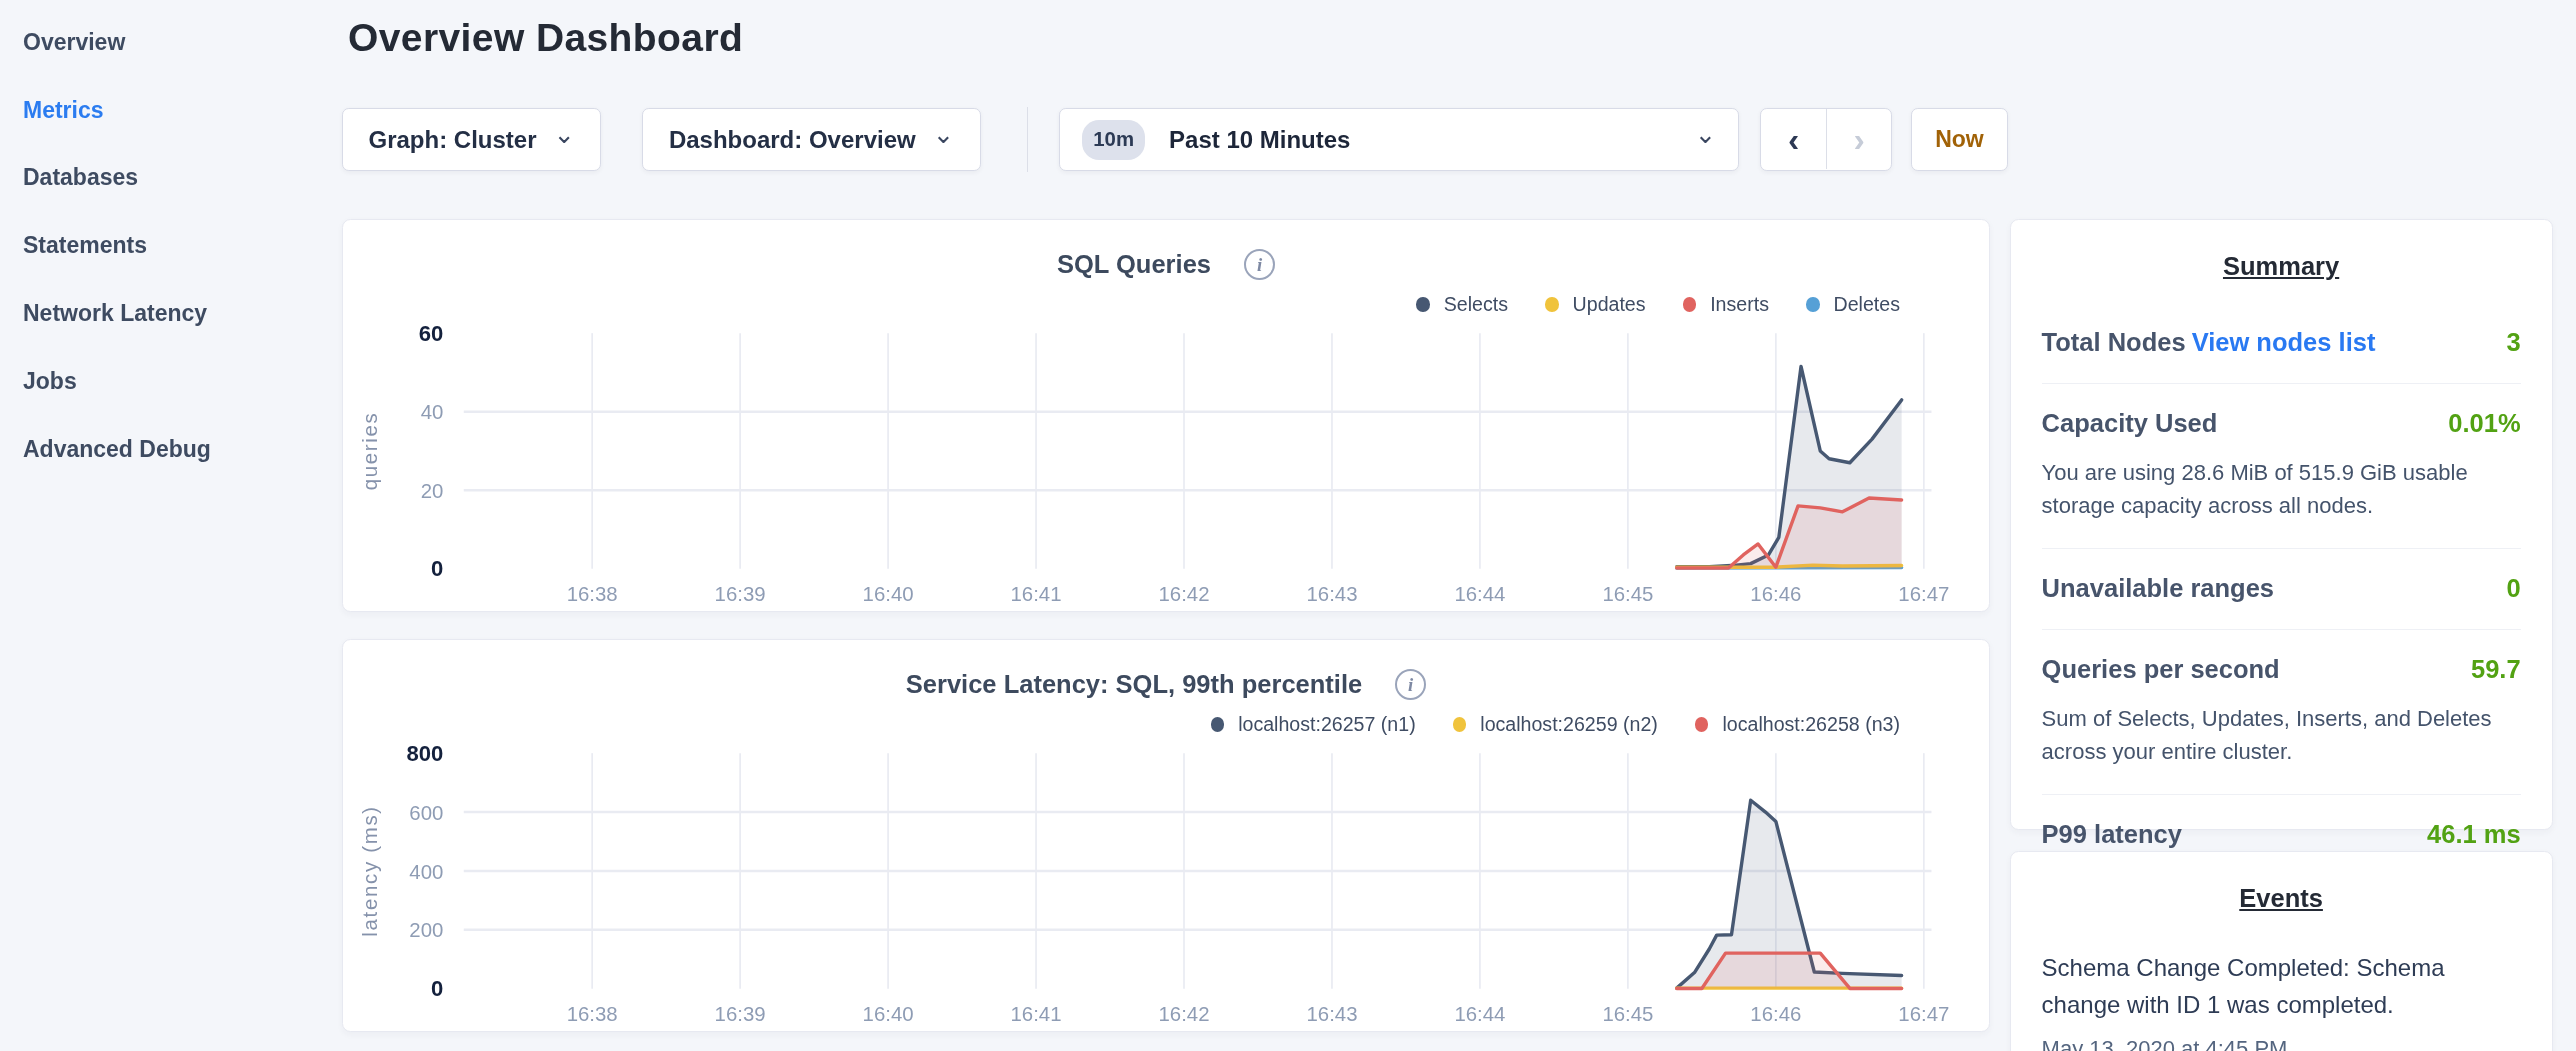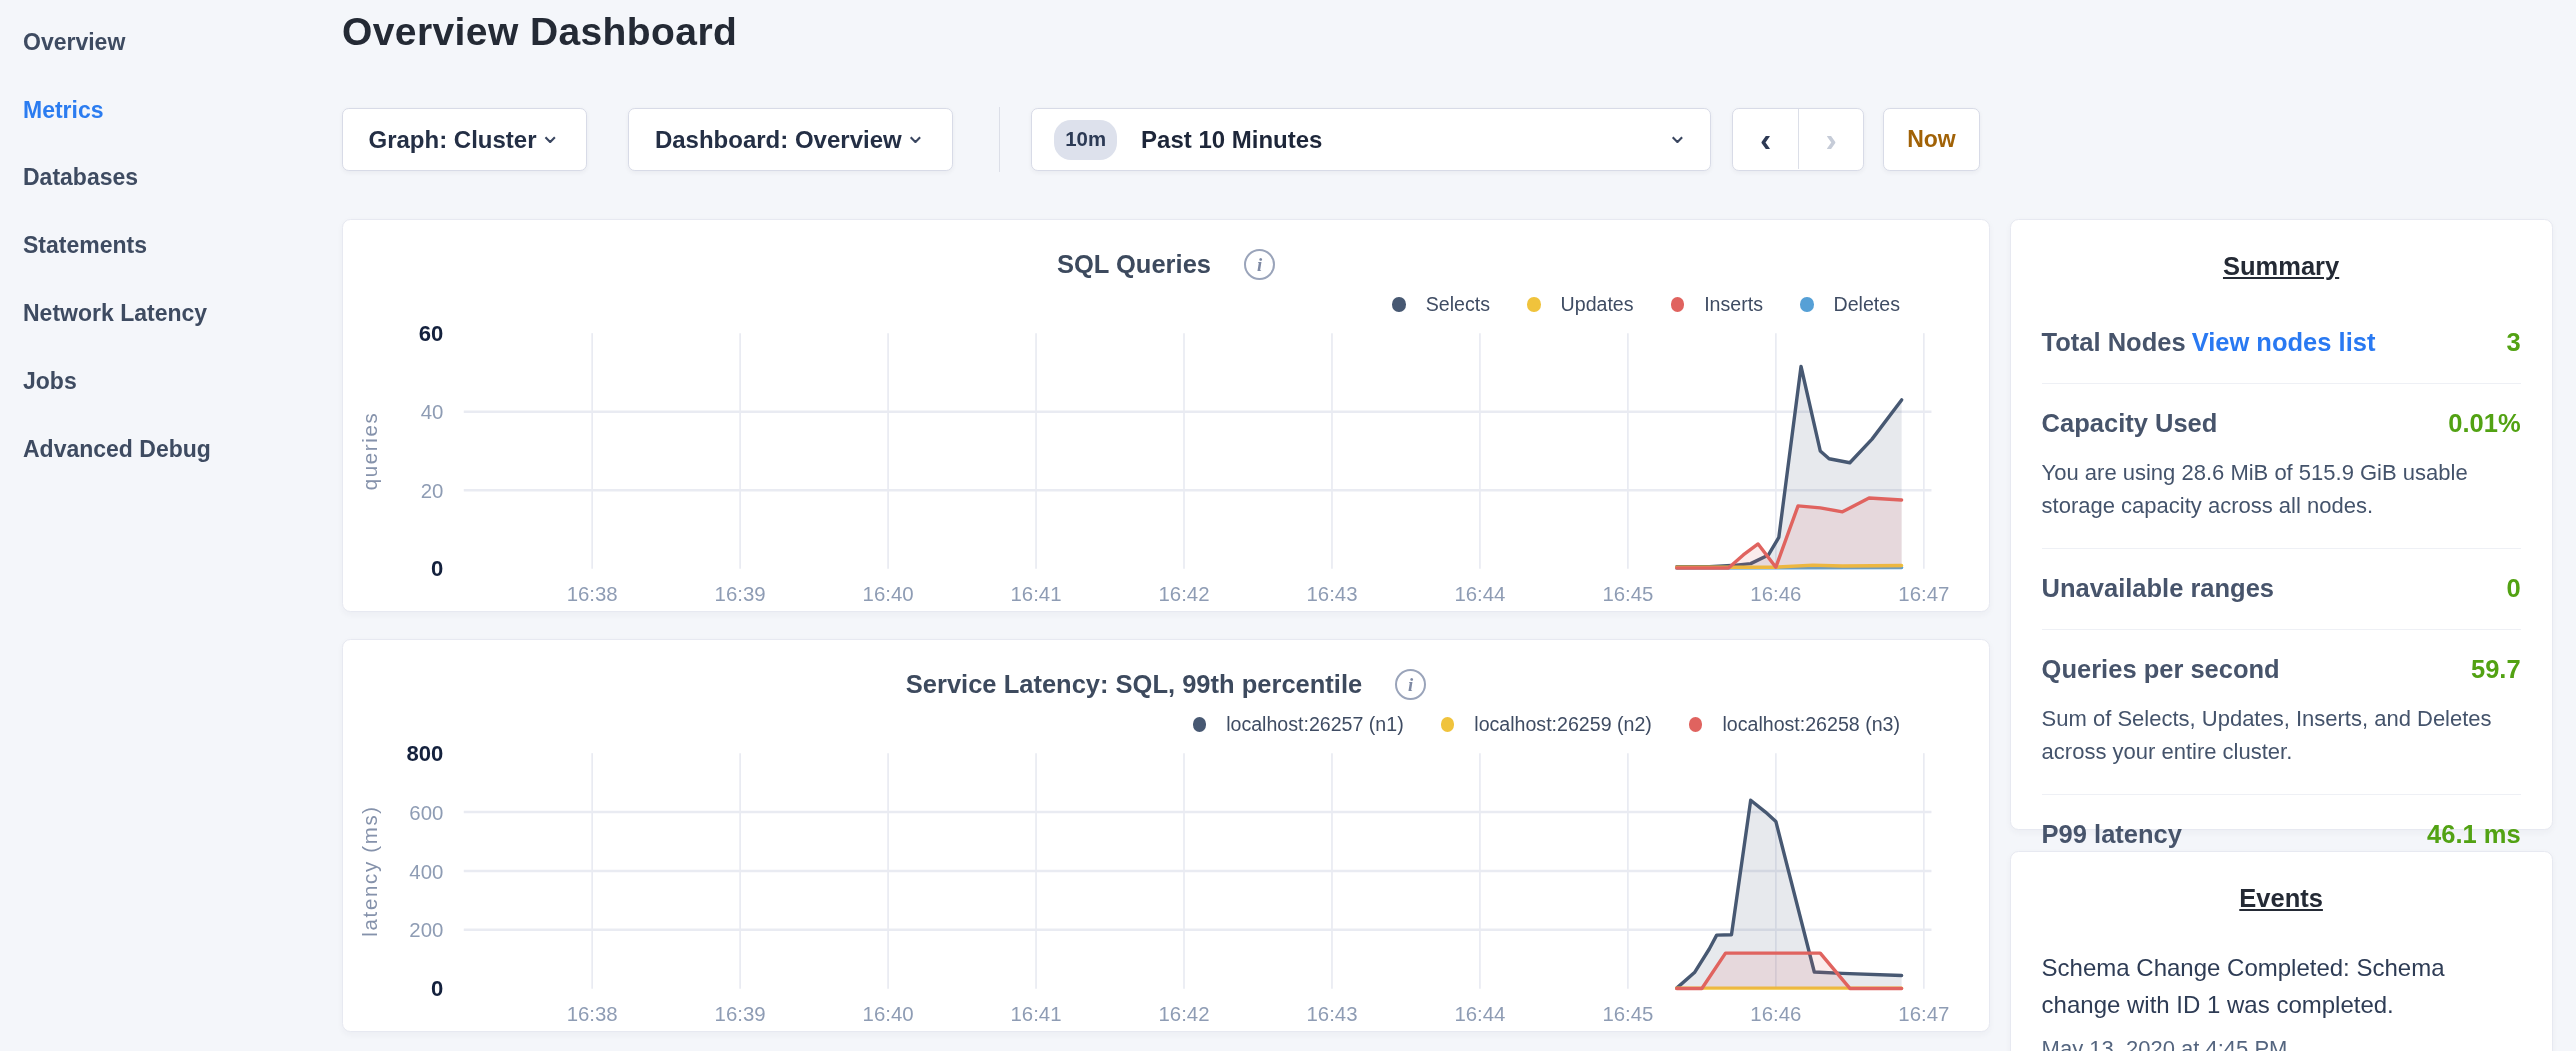--- a/index.html
+++ b/index.html
@@ -10,30 +10,30 @@
   }
   
   .sidebar { position:absolute; left:0; top:0; width:323px; padding-top:8.5px; }
   .nav-item {
     padding:20.4px 8.5px 20.4px 23px; font-size:23px; font-weight:600; color:#3e4b61;
     cursor:pointer; white-space:nowrap;
   }
   .nav-item.active { color:#2b7cf0; font-weight:700; }
   
   .page-title {
-    position:absolute; left:342px; top:10.2px; margin:0;
+    position:absolute; left:342px; top:10.2px; margin:6px;
     font-size:39px; font-weight:600; color:#242a35; letter-spacing:0.4px;
   }
   
   .controls { position:absolute; left:342px; top:108px; height:63px; display:flex; align-items:center; }
   .btnish {
     height:63px; background:#fff; border:1.7px solid #d8dbe7; border-radius:6.8px;
     box-shadow:0 1.7px 4.3px rgba(36,42,53,0.05); font-family:inherit; cursor:pointer;
   }
-  .dropdown { display:flex; align-items:center; gap:3px; padding:0 25.5px;
+  .dropdown { display:flex; align-items:center; gap:17px; padding:0 25.5px;
     font-size:24px; font-weight:700; color:#242f45; }
   .dropdown + .dropdown { margin-left:41px; }
   .chev { font-size:25.5px; font-weight:400; color:#3a4660; line-height:1; transform:translateY(-5.1px); }
   .vdivider { width:1.7px; height:65px; background:#dcdfe8; margin-left:46px; margin-right:31px; }
   .time-selector { width:680px; display:flex; align-items:center; padding:0 22px; }
   .tw-badge { background:#dde1ec; border-radius:17px; padding:8.5px 11px; font-size:20.4px;
     font-weight:700; color:#2c3a55; margin-right:24px; }
   .tw-label { font-size:24px; font-weight:700; color:#1d2639; flex:1; text-align:left; }
   .arrow-group { margin-left:21px; display:flex; overflow:hidden; padding:0; cursor:default; }
   .arrow-btn { width:65px; height:60px; border:none; background:transparent; font-size:34px;
@@ -48,21 +48,21 @@
     box-shadow:0 2.6px 6px rgba(40,50,70,0.04); }
   
   .chart-card { position:relative; height:393px; }
   .chart-title-row { display:flex; justify-content:center; align-items:center; gap:33px;
     padding-top:29px; position:relative; z-index:2; }
   .chart-title { margin:0; font-size:25.5px; font-weight:700; color:#3d4a5e; }
   .info-icon { width:31px; height:31px; border:2.6px solid #9aa4ba; border-radius:50%;
     color:#7e89a3; font-size:18.7px; font-weight:700; font-style:italic;
     display:flex; align-items:center; justify-content:center; cursor:pointer; font-family:"Liberation Serif", serif; }
   .legend { position:absolute; top:73px; right:89px; display:flex; gap:37px; align-items:center; z-index:2; }
-  .legend-item { display:flex; align-items:center; gap:20px; font-size:19.6px; color:#3f4c63; }
+  .legend-item { display:flex; align-items:center; gap:14px; font-size:19.6px; color:#3f4c63; }
   .legend-dot { width:13.6px; height:14.5px; border-radius:50%; }
   svg.chart { position:absolute; left:0; top:0; }
   svg .tick { fill:#8e9cb4; font-size:24px; }
   svg .tick-strong { fill:#14213d; font-weight:700; font-size:26px; }
   svg .ylab { fill:#8592ab; font-size:24px; letter-spacing:2px; }
   
   .summary-card { height:611px; padding:0 31px; }
   .panel-title { margin:32px 0 8.5px 0; text-align:center; font-size:25.5px; font-weight:700; color:#242a35;text-decoration:underline; }
   .srows { margin-top:22px; }
   .srow { padding:25px 0 26px 0; border-bottom:1.7px solid #eef0f5; }

